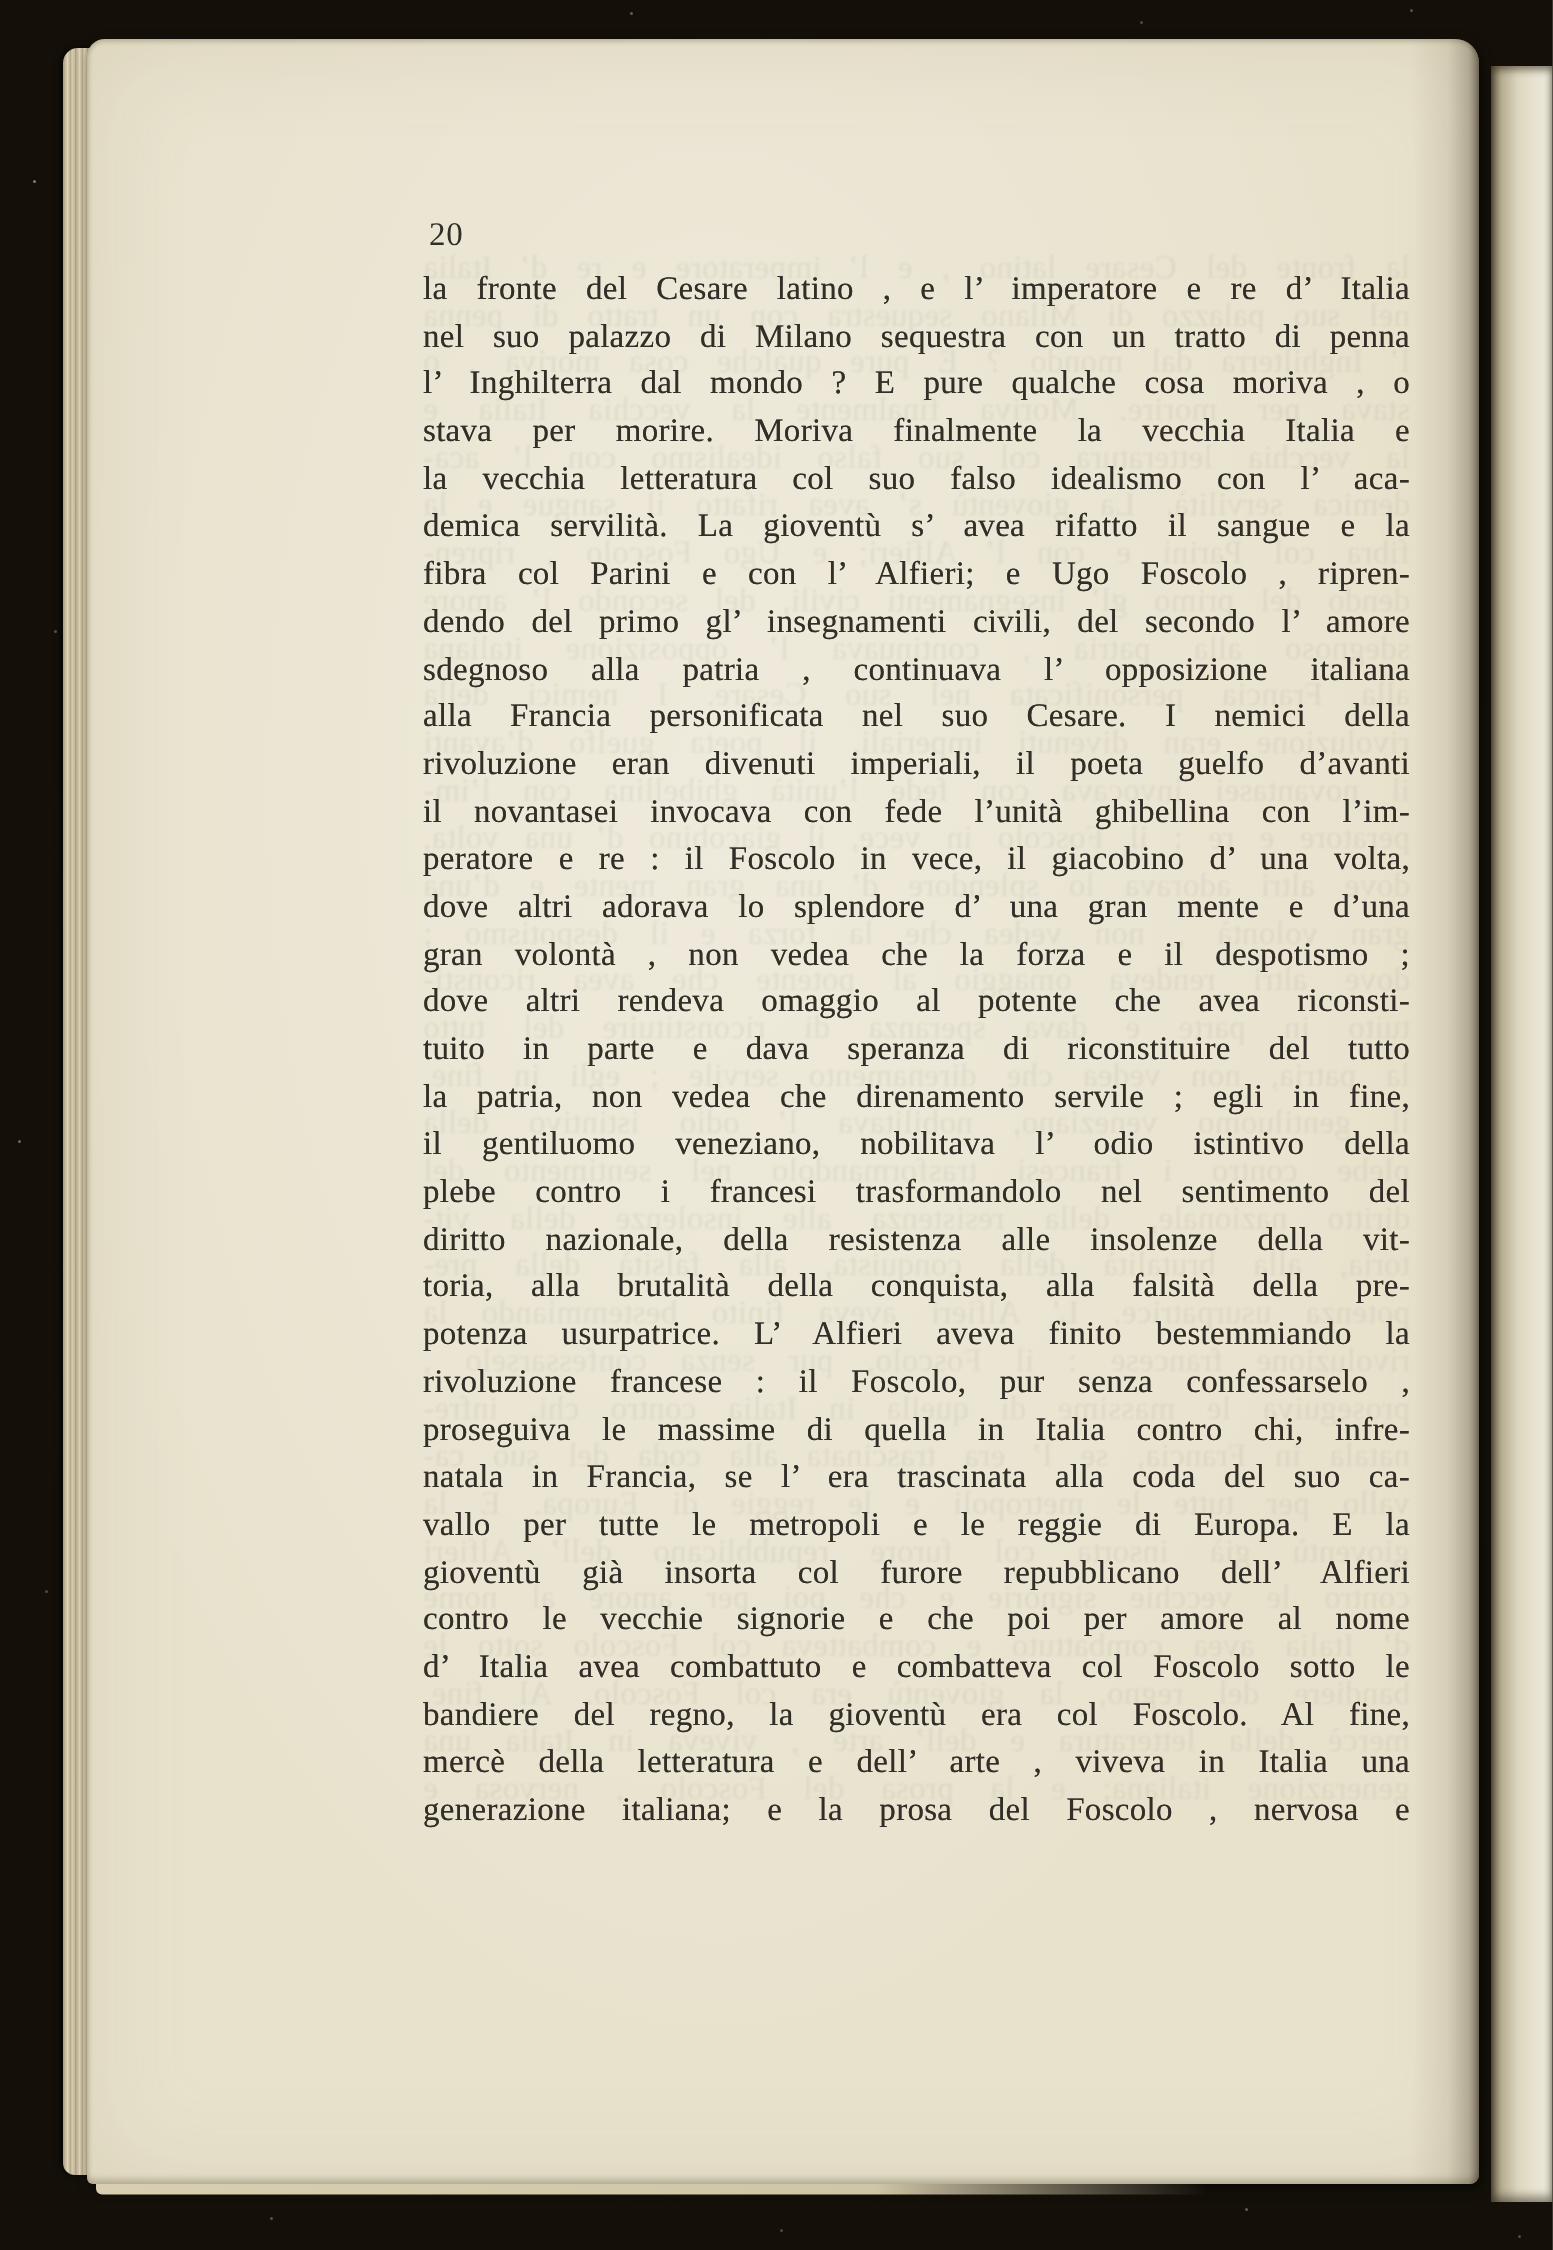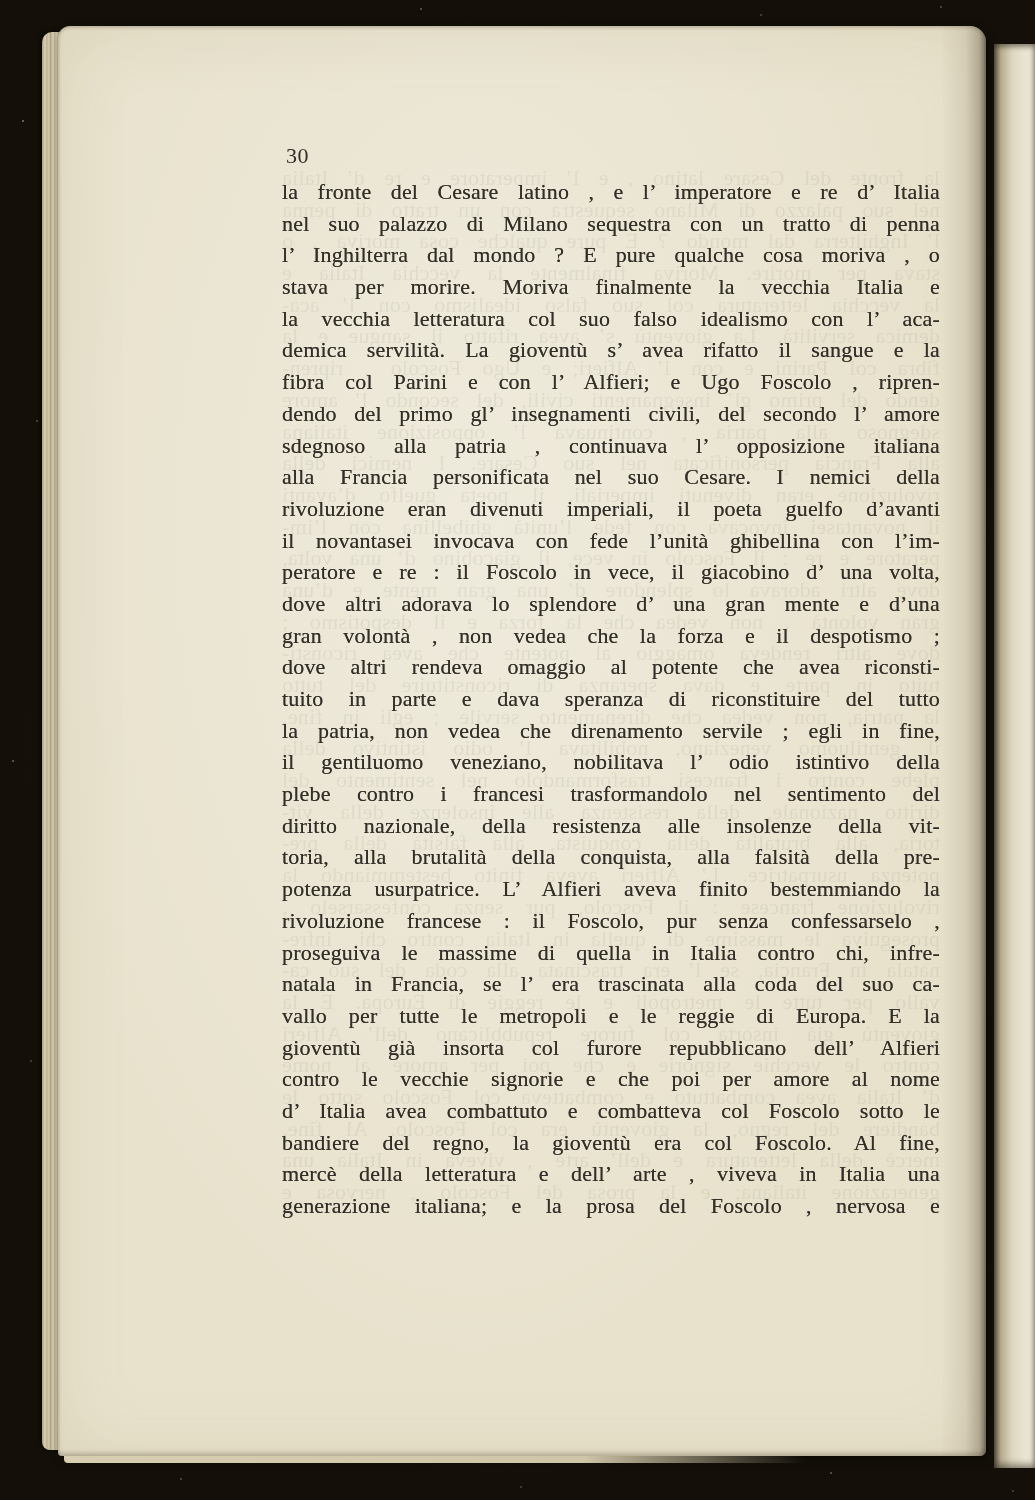--- a/index.html
+++ b/index.html
@@ -191,21 +191,21 @@
         <div class="line">natala in Francia, se l’ era trascinata alla coda del suo ca-</div>
         <div class="line">vallo per tutte le metropoli e le reggie di Europa. E la</div>
         <div class="line">gioventù già insorta col furore repubblicano dell’ Alfieri</div>
         <div class="line">contro le vecchie signorie e che poi per amore al nome</div>
         <div class="line">d’ Italia avea combattuto e combatteva col Foscolo sotto le</div>
         <div class="line">bandiere del regno, la gioventù era col Foscolo. Al fine,</div>
         <div class="line">mercè della letteratura e dell’ arte , viveva in Italia una</div>
         <div class="line">generazione italiana; e la prosa del Foscolo , nervosa e</div>
       </div>
 
-    <div class="page-number">30</div>
+    <div class="page-number">20</div>
 
     <div class="text-block">
         <div class="line">la fronte del Cesare latino , e l’ imperatore e re d’ Italia</div>
         <div class="line">nel suo palazzo di Milano sequestra con un tratto di penna</div>
         <div class="line">l’ Inghilterra dal mondo ? E pure qualche cosa moriva , o</div>
         <div class="line">stava per morire. Moriva finalmente la vecchia Italia e</div>
         <div class="line">la vecchia letteratura col suo falso idealismo con l’ aca-</div>
         <div class="line">demica servilità. La gioventù s’ avea rifatto il sangue e la</div>
         <div class="line">fibra col Parini e con l’ Alfieri; e Ugo Foscolo , ripren-</div>
         <div class="line">dendo del primo gl’ insegnamenti civili, del secondo l’ amore</div>

